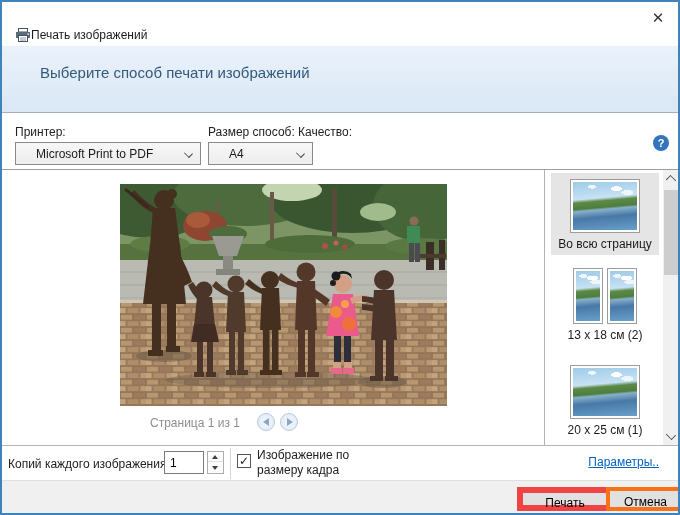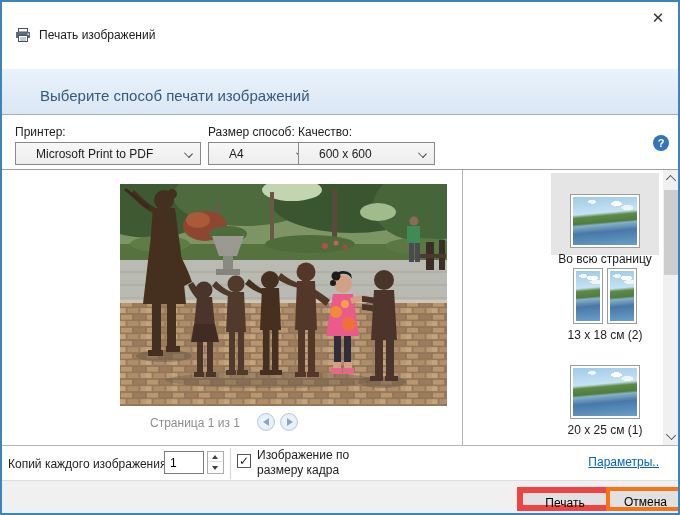--- a/index.html
+++ b/index.html
@@ -6,65 +6,65 @@
   html,body { width:680px; height:515px; }
   body { font-family:"Liberation Sans","DejaVu Sans",sans-serif; font-size:12px; color:#222; }
 
   .window { position:relative; width:680px; height:515px; background:#fff;
             border:2px solid #3f83bd; overflow:hidden; }
 
   
   .titlebar { position:absolute; left:0; top:0; width:100%; height:58px; background:#fff; }
   .close-btn { position:absolute; top:5px; right:9px; width:22px; height:22px; text-align:center;
                line-height:22px; font-size:15px; color:#333; cursor:pointer; }
-  .title-row { position:absolute; left:13px; top:25px; display:flex; align-items:center; gap:8px; }
+  .title-row { position:absolute; left:13px; top:25px; display:flex; align-items:center; }
   .printer-ico { width:16px; height:16px; display:inline-block; }
   .title-text { font-size:12px; color:#1b1b1b; }
 
   
-  .band { position:absolute; left:0; top:67px; width:100%; height:46px;
+  .band { position:absolute; left:0; top:44px; width:100%; height:67px;
           background:linear-gradient(#eaf2fb,#dae7f5);
           border-bottom:1px solid #a3aeb8; }
   .band-text { position:absolute; left:38px; top:18px; font-size:15px; color:#33597c; }
 
   
   .opts { position:absolute; left:0; top:115px; width:100%; height:53px; background:#fff;
           border-bottom:1px solid #9aa0a5; }
   .opt-label { position:absolute; top:8px; font-size:12px; color:#222; }
   .combo { position:absolute; top:25px; height:23px; background:linear-gradient(#f7f7f7,#ededed);
            border:1px solid #8a8a8a; display:flex; align-items:center; padding-left:20px;
            font-size:12px; color:#1b1b1b; cursor:pointer; }
   .combo .chev { position:absolute; right:8px; top:7px; width:7px; height:7px;
                  border-right:1px solid #444; border-bottom:1px solid #444;
                  transform:rotate(45deg) scale(1,.8); }
   .help-circle { position:absolute; left:651px; top:18px; width:16px; height:16px; border-radius:50%;
                  background:#3374bd; color:#fff; font-size:11px; font-weight:bold; text-align:center;
                  line-height:16px; cursor:pointer; }
 
   
   .main { position:absolute; left:0; top:168px; width:100%; height:275px; background:#fff; }
-  .preview-pane { position:absolute; left:0; top:0; width:461px; height:275px;
+  .preview-pane { position:absolute; left:0; top:0; width:543px; height:275px;
                   border-right:1px solid #b2b2b2;padding-left:31px; }
   .photo { position:absolute; left:118px; top:14px; width:327px; height:222px; background:#b9bab2; }
   .page-status { position:absolute; left:148px; top:246px; font-size:12px; color:#8e8e8e; }
   .nav-btn { position:absolute; top:243px; width:18px; height:18px; border-radius:50%;
              background:radial-gradient(#f4f8fd,#dde8f4); border:1px solid #b9cadc; cursor:pointer; }
   .nav-prev { left:255px; } .nav-next { left:278px; }
   .tri-l { position:absolute; left:5px; top:4px; width:0; height:0;
            border-top:4px solid transparent; border-bottom:4px solid transparent;
            border-right:6px solid #8aa6c6; }
   .tri-r { position:absolute; left:6px; top:4px; width:0; height:0;
            border-top:4px solid transparent; border-bottom:4px solid transparent;
            border-left:6px solid #8aa6c6; }
 
   
   .sidebar { position:absolute; left:544px; top:0; width:117px; height:275px; background:#fff; overflow:hidden; }
   .layout-item { position:absolute; left:5px; width:108px; text-align:center; cursor:pointer; }
   .layout-item.selected { background:#e5e5e5; }
-  .item1 { top:3px; height:82px; padding-top:21px; }
+  .item1 { top:3px; height:82px; padding-top:6px; }
   .item2 { top:94px; height:78px; padding-top:4px; }
   .item3 { top:191px; height:78px; padding-top:4px; }
   .thumb { display:inline-block; background:#fff; border:1px solid #9c9c9c; padding:2px; vertical-align:top; }
   .scene { display:block;
      background:
        radial-gradient(9px 4px at 68% 14%, #ffffff 0 60%, transparent 61%),
        radial-gradient(7px 3px at 30% 10%, #ffffffcc 0 60%, transparent 61%),
        radial-gradient(10px 4px at 85% 22%, #ffffffbb 0 60%, transparent 61%),
        linear-gradient(175deg,#9ecbe8 0%,#c7e2f4 34%,#5d8a46 40%,#4e7d3e 52%,#87b0c8 56%,#4878a8 70%,#68a0c8 100%);
   }
@@ -144,24 +144,20 @@
       <span class="chev"></span>
     </div>
 
     <span class="opt-label" style="left:206px;">Размер способ:</span>
     <div class="combo" style="left:206px; width:105px;">
       <span>A4</span>
       <span class="chev"></span>
     </div>
 
     <span class="opt-label" style="left:296px;">Качество:</span>
-    <div class="combo" style="left:296px; width:137px;">
-      <span>600 x 600</span>
-      <span class="chev"></span>
-    </div>
 
     <div class="help-circle">?</div>
   </div>
 
   <div class="main">
 
     <div class="preview-pane">
 
       <div class="photo">
         <svg width="327" height="222" viewBox="0 0 327 222" preserveAspectRatio="none">

